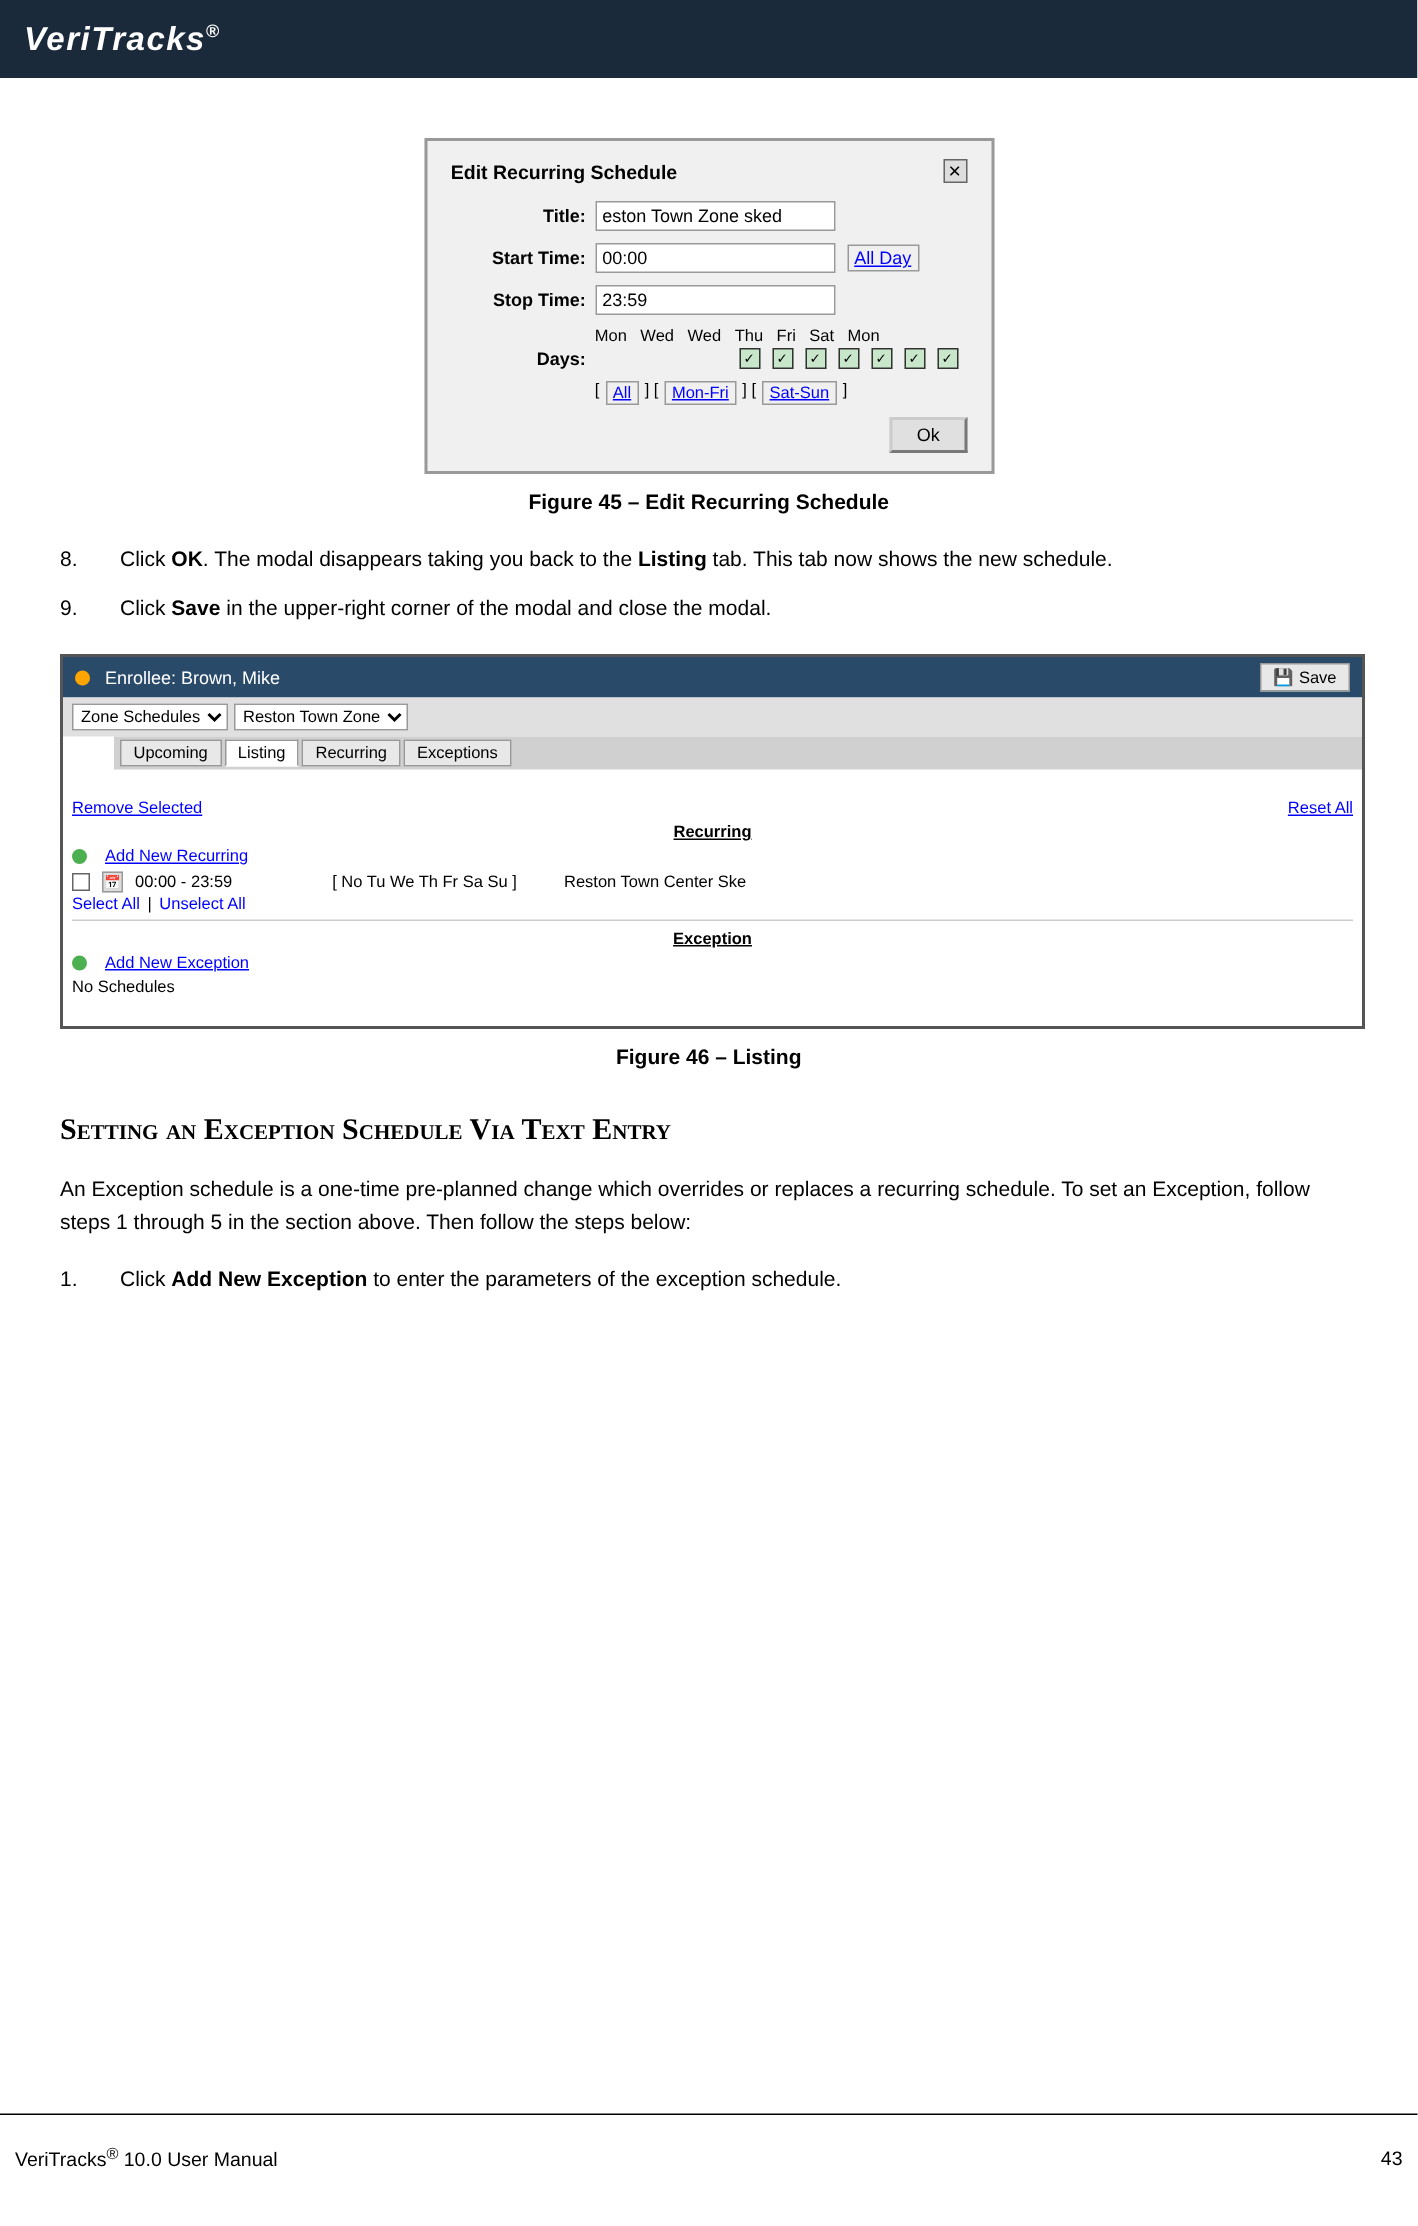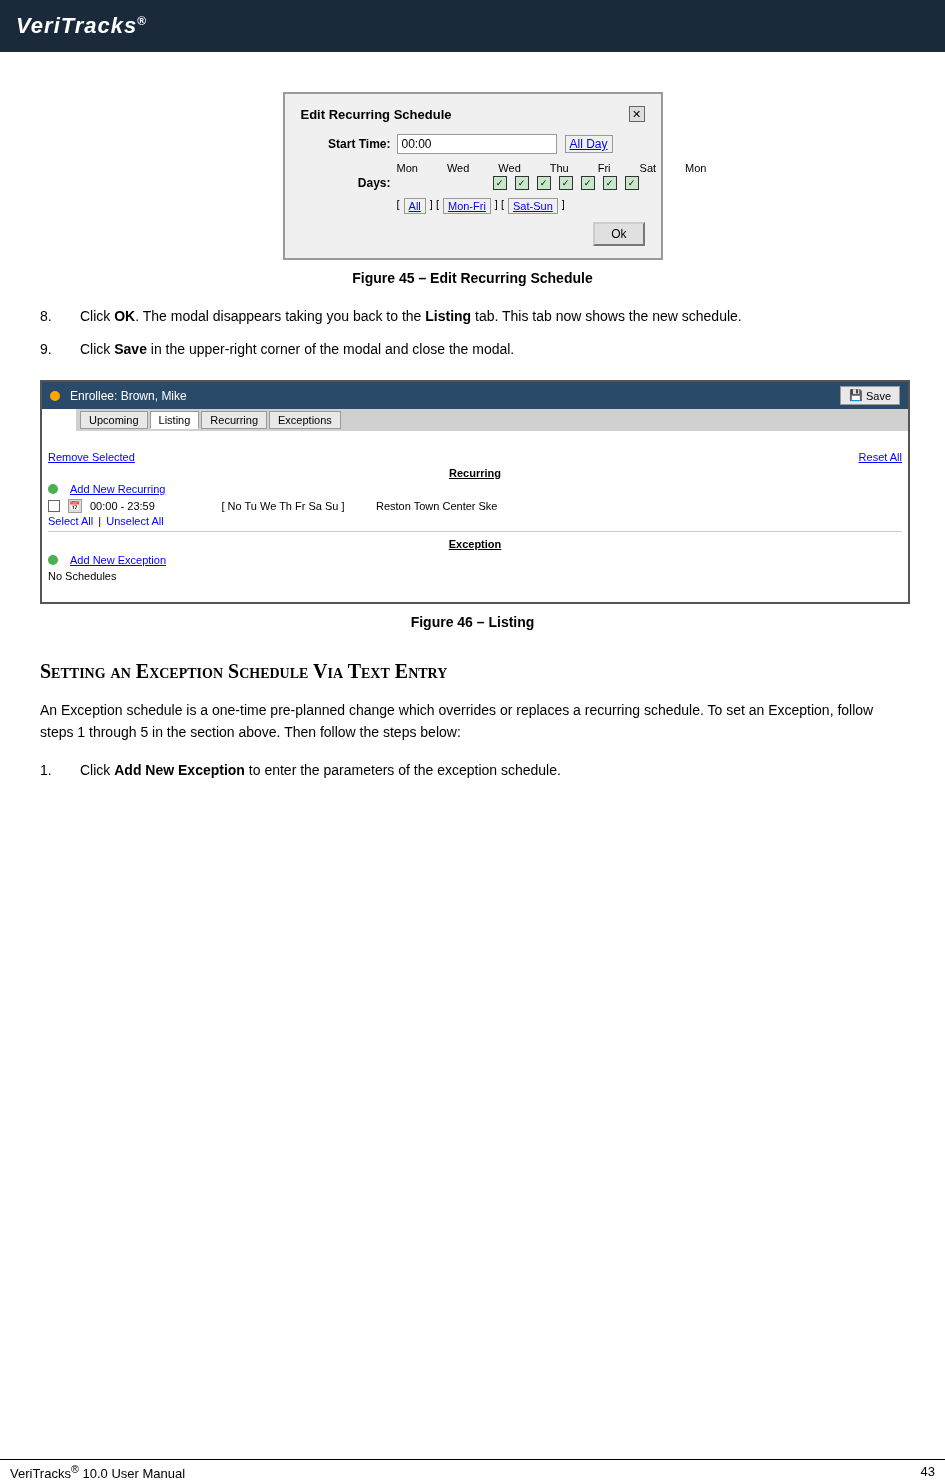--- a/index.html
+++ b/index.html
@@ -104,21 +104,21 @@
       text-decoration: underline;
       margin-left: 8px;
       font-size: 12px;
       border: 1px solid #999;
       padding: 1px 4px;
     }
 
     .days-header {
       display: flex;
       margin-left: 96px;
-      gap: 29px;
+      gap: 9px;
       font-size: 11px;
       margin-bottom: 2px;
     }
 
     .days-checkboxes {
       display: flex;
       align-items: center;
       margin-left: 96px;
       gap: 8px;
     }
@@ -390,27 +390,27 @@
 
     .body-paragraph {
       font-size: 14px;
       line-height: 1.6;
       margin-bottom: 16px;
     }
 
     
     .footer {
       border-top: 1px solid #000;
-      padding: 3px 10px;
+      padding: 20px 10px;
       display: flex;
       justify-content: space-between;
       align-items: center;
       margin-top: auto;
       position: fixed;
-      bottom: 0;
+      bottom: 17px;
       left: 0;
       width: 945px;
       background: #fff;
       font-size: 13px;
     }
 
     .footer-left { font-size: 13px; }
     .footer-right { font-size: 13px; }
 
     
@@ -434,27 +434,35 @@
 <div class="content">
 
   <div class="figure-container">
     <div class="dialog-box">
 
       <div class="dialog-title-bar">
         <span class="dialog-title-text">Edit Recurring Schedule</span>
         <div class="dialog-close-btn">✕</div>
       </div>
 
+      <div class="dialog-field">
+        <span class="dialog-label">Title:</span>
+        <input class="dialog-input" type="text" value="eston Town Zone sked" style="">
+      </div>
 
       <div class="dialog-field">
         <span class="dialog-label">Start Time:</span>
         <input class="dialog-input" type="text" value="00:00" style="">
         <span class="all-day-link">All Day</span>
       </div>
 
+      <div class="dialog-field">
+        <span class="dialog-label">Stop Time:</span>
+        <input class="dialog-input" type="text" value="23:59" style="">
+      </div>
 
       <div class="days-header">
         <span>Mon</span>
         <span>Wed</span>
         <span>Wed</span>
         <span>Thu</span>
         <span>Fri</span>
         <span>Sat</span>
         <span>Mon</span>
       </div>
@@ -508,20 +516,28 @@
         <div class="listing-header-title">
           <span class="orange-dot"></span>
           <span>Enrollee: Brown, Mike</span>
         </div>
         <div class="save-btn-header">
           <span>💾</span>
           <span>Save</span>
         </div>
       </div>
 
+      <div class="listing-toolbar">
+        <select class="toolbar-select">
+          <option>Zone Schedules</option>
+        </select>
+        <select class="toolbar-select">
+          <option>Reston Town Zone</option>
+        </select>
+      </div>
 
       <div class="listing-tabs">
         <div class="tab">Upcoming</div>
         <div class="tab active">Listing</div>
         <div class="tab">Recurring</div>
         <div class="tab">Exceptions</div>
       </div>
 
       <div class="listing-body">
 

